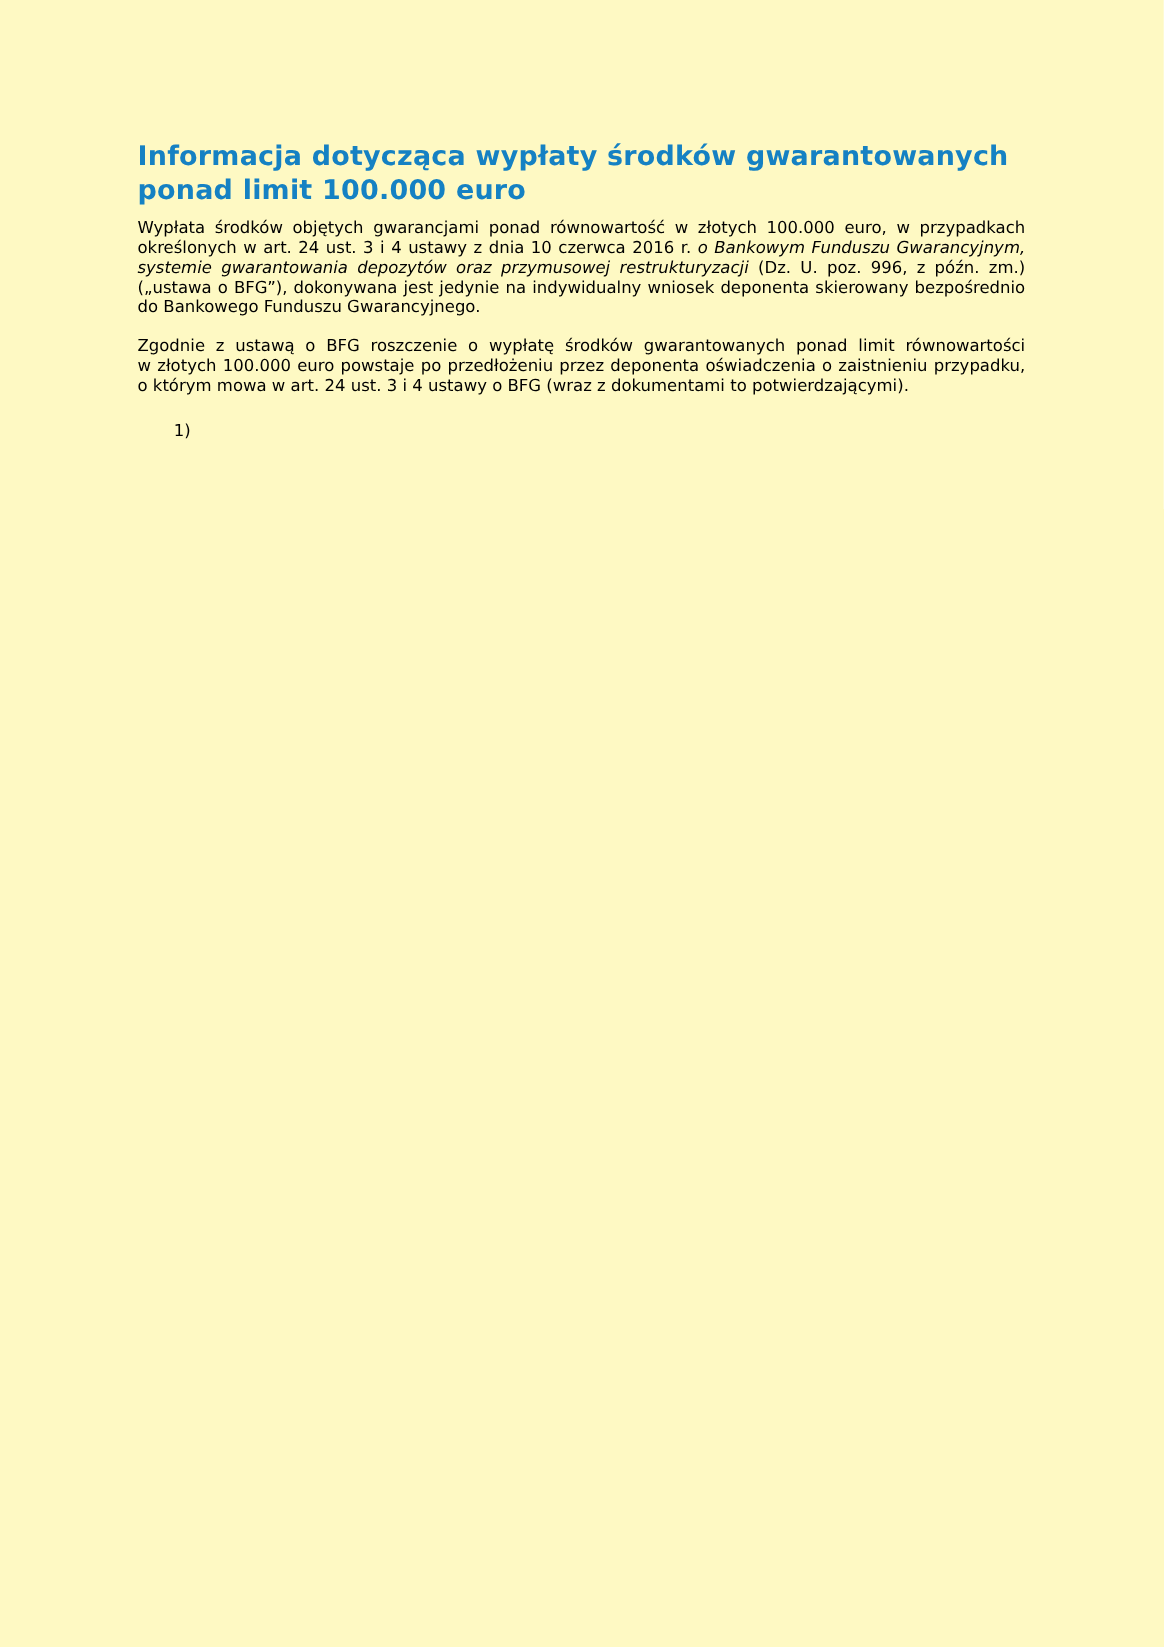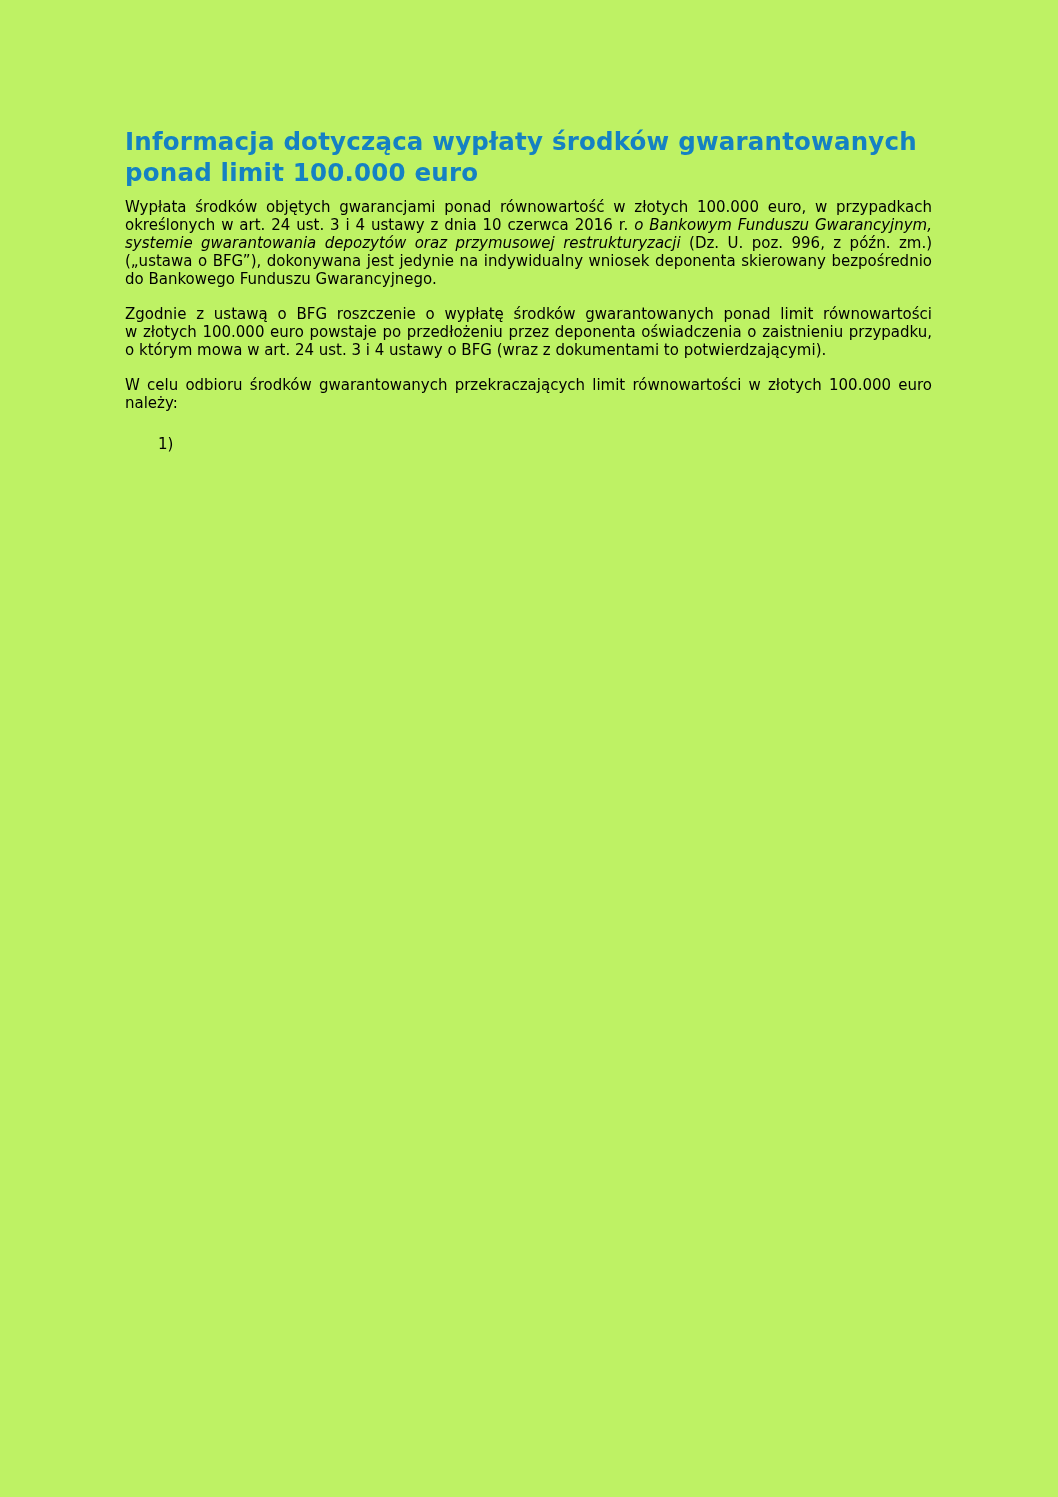--- a/index.html
+++ b/index.html
@@ -12,21 +12,21 @@
     height: 1497px;
     font-family: "DejaVu Sans", sans-serif;
     color: #000000;
     overflow: hidden;
   }
   .page {
     box-sizing: border-box;
     width: 1058px;
     height: 1497px;
     padding: 126px 126px 0 125px;
-    background: #bef264;
+    background: #fef9c3;
   }
   .heading {
     margin: 0 0 10px 0;
     font-size: 24.5px;
     line-height: 31px;
     font-weight: 700;
     letter-spacing: 0.2px;
   }
   .para {
     margin: 0 0 17px 0;
@@ -51,19 +51,18 @@
 <body>
 
 <div class="page">
 
   <h1 class="heading" style="color: rgb(21, 129, 195);">Informacja dotycząca wypłaty środków gwarantowanych ponad limit 100.000 euro</h1>
 
   <p class="para"><span class="run run-normal">Wypłata środków objętych gwarancjami ponad równowartość w&nbsp;złotych 100.000 euro, w&nbsp;przypadkach określonych w&nbsp;art. 24 ust. 3 i&nbsp;4 ustawy z&nbsp;dnia 10 czerwca 2016 r. </span><span class="run run-italic">o&nbsp;Bankowym Funduszu Gwarancyjnym, systemie gwarantowania depozytów oraz przymusowej restrukturyzacji</span><span class="run run-normal"> (Dz. U. poz. 996, z&nbsp;późn. zm.) („ustawa o&nbsp;BFG”), dokonywana jest jedynie na indywidualny wniosek deponenta skierowany bezpośrednio do Bankowego Funduszu Gwarancyjnego.</span></p>
 
   <p class="para"><span class="run run-normal">Zgodnie z&nbsp;ustawą o&nbsp;BFG roszczenie o&nbsp;wypłatę środków gwarantowanych ponad limit równowartości w&nbsp;złotych 100.000 euro powstaje po przedłożeniu przez deponenta oświadczenia o&nbsp;zaistnieniu przypadku, o&nbsp;którym mowa w&nbsp;art. 24 ust. 3 i&nbsp;4 ustawy o&nbsp;BFG (wraz z&nbsp;dokumentami to potwierdzającymi).</span></p>
 
-  <p class="para"><span class="run run-normal">W celu odbioru środków gwarantowanych przekraczających limit równowartości w&nbsp;złotych 100.000 euro należy:</span></p>
 
   <div class="list-item">
     <span class="list-marker">1)</span>
   </div>
 
 </div>
 
 </body></html>

